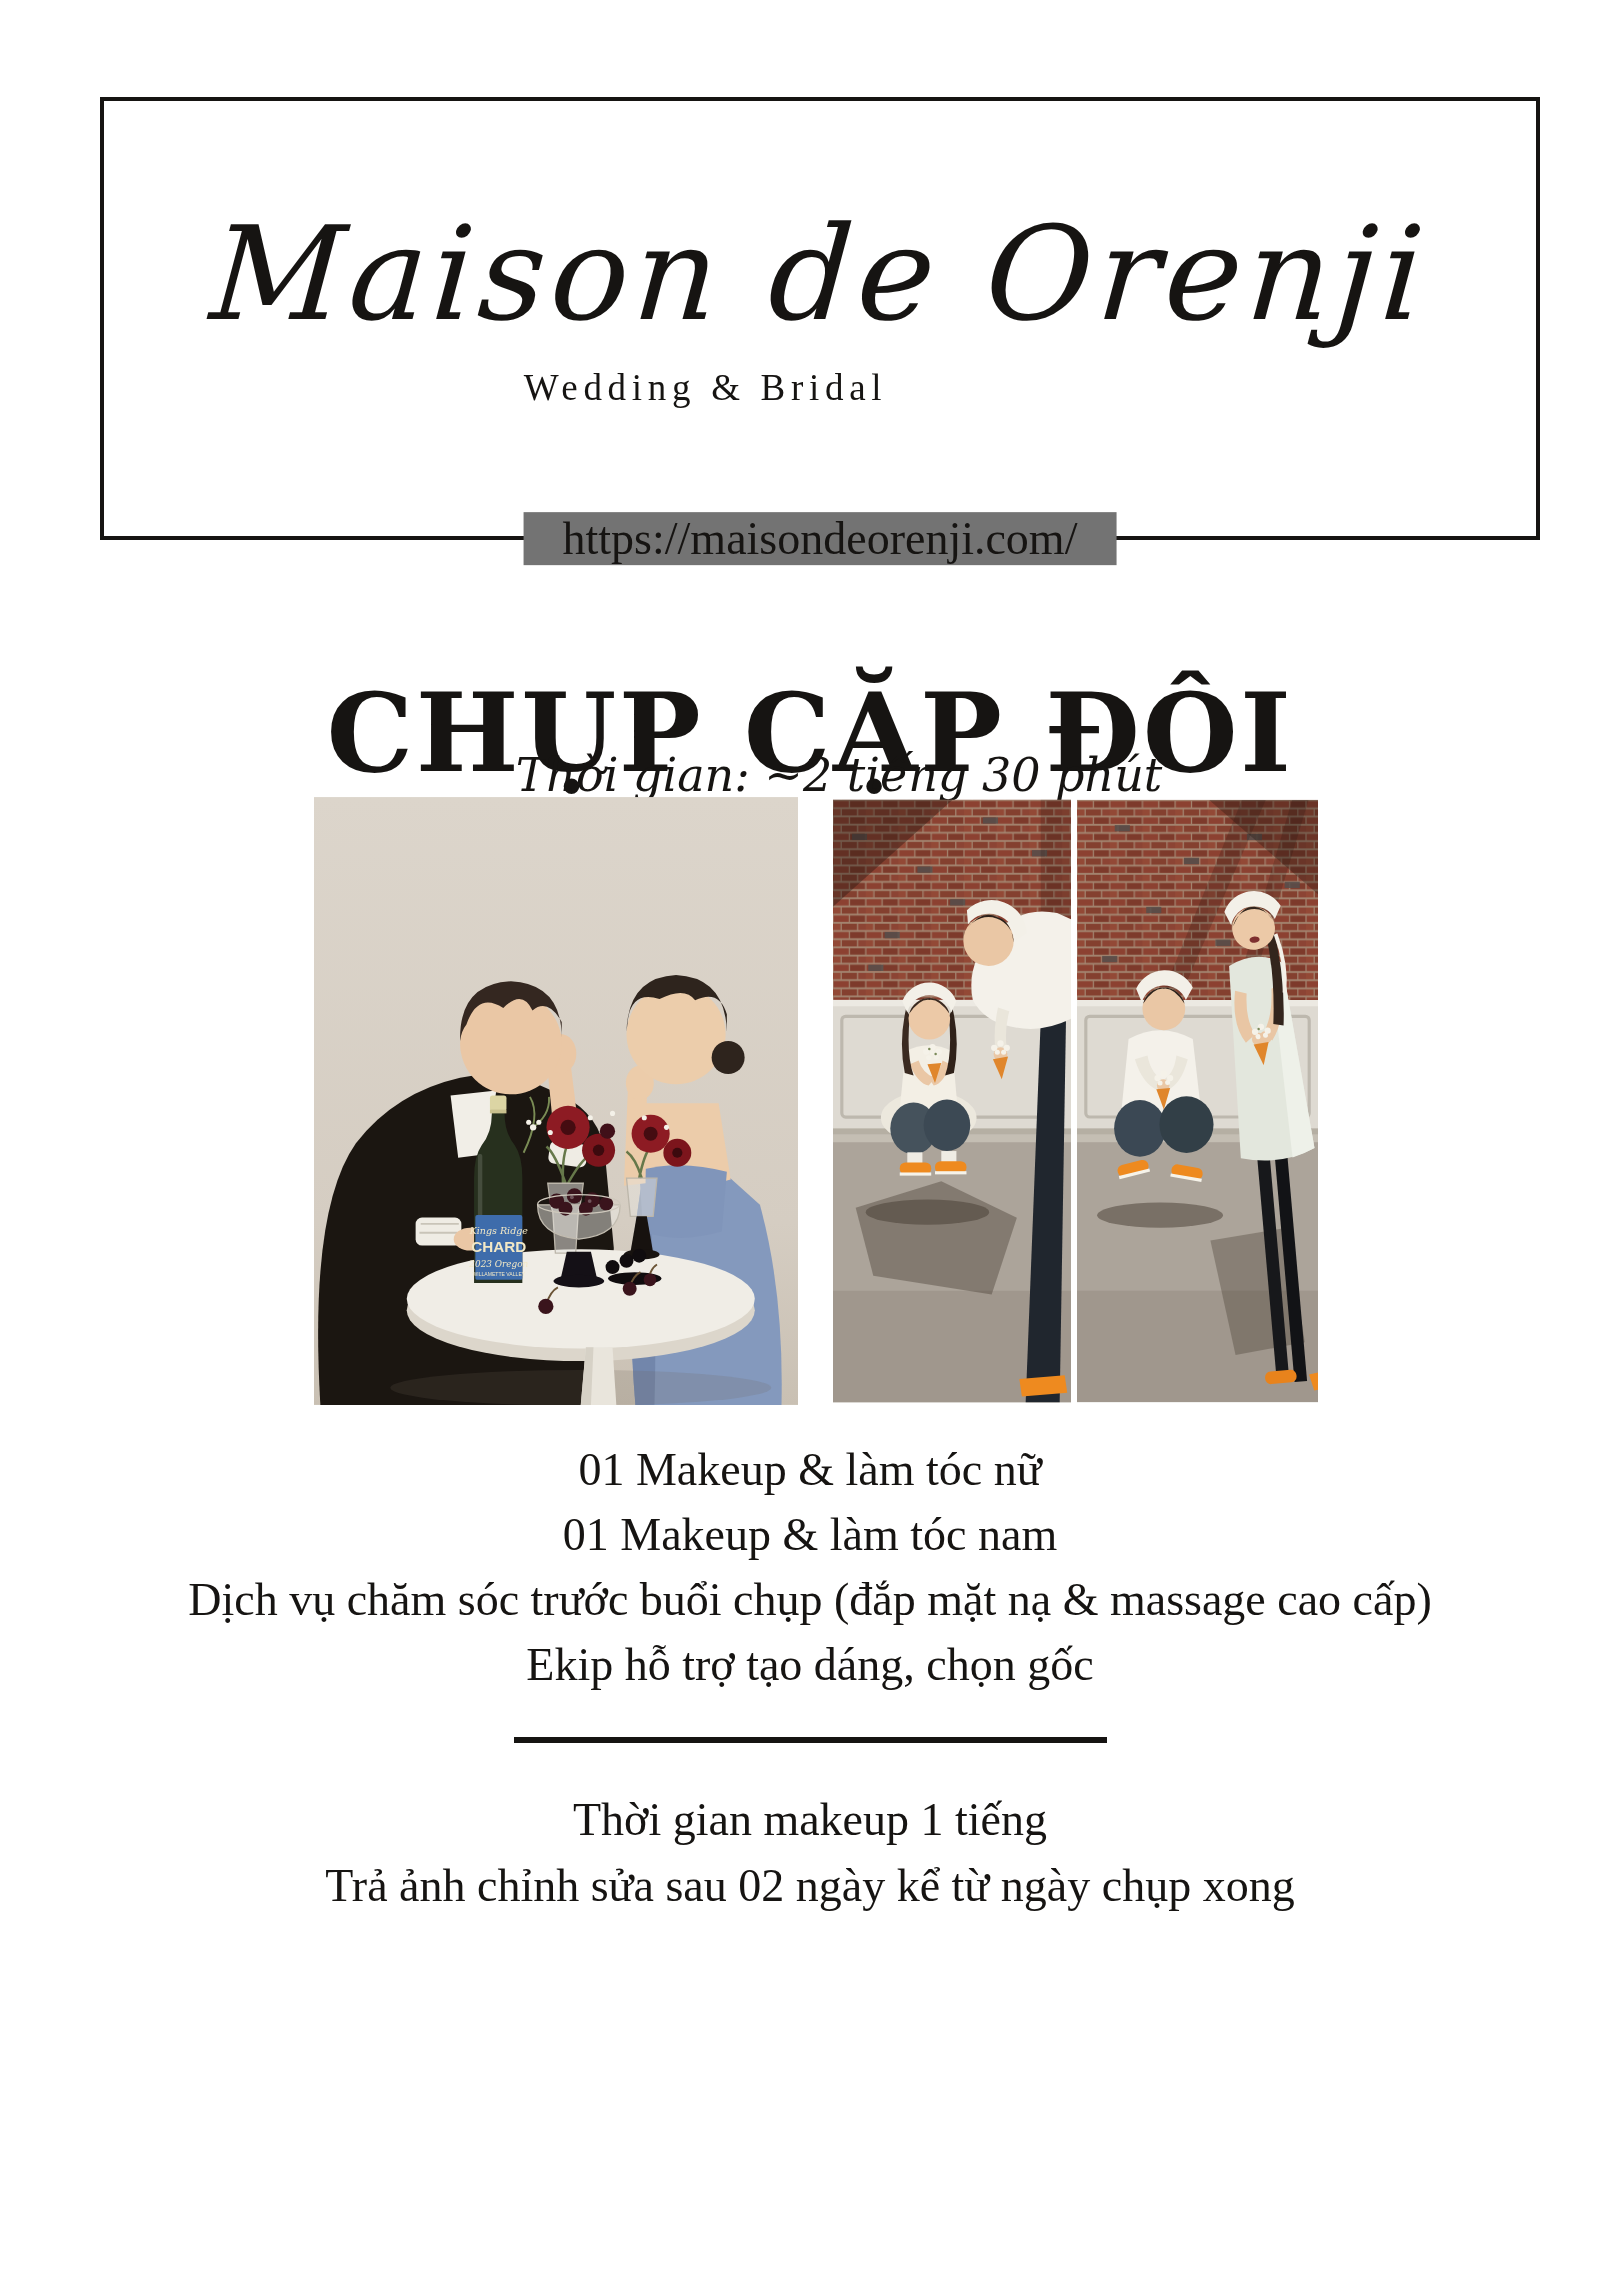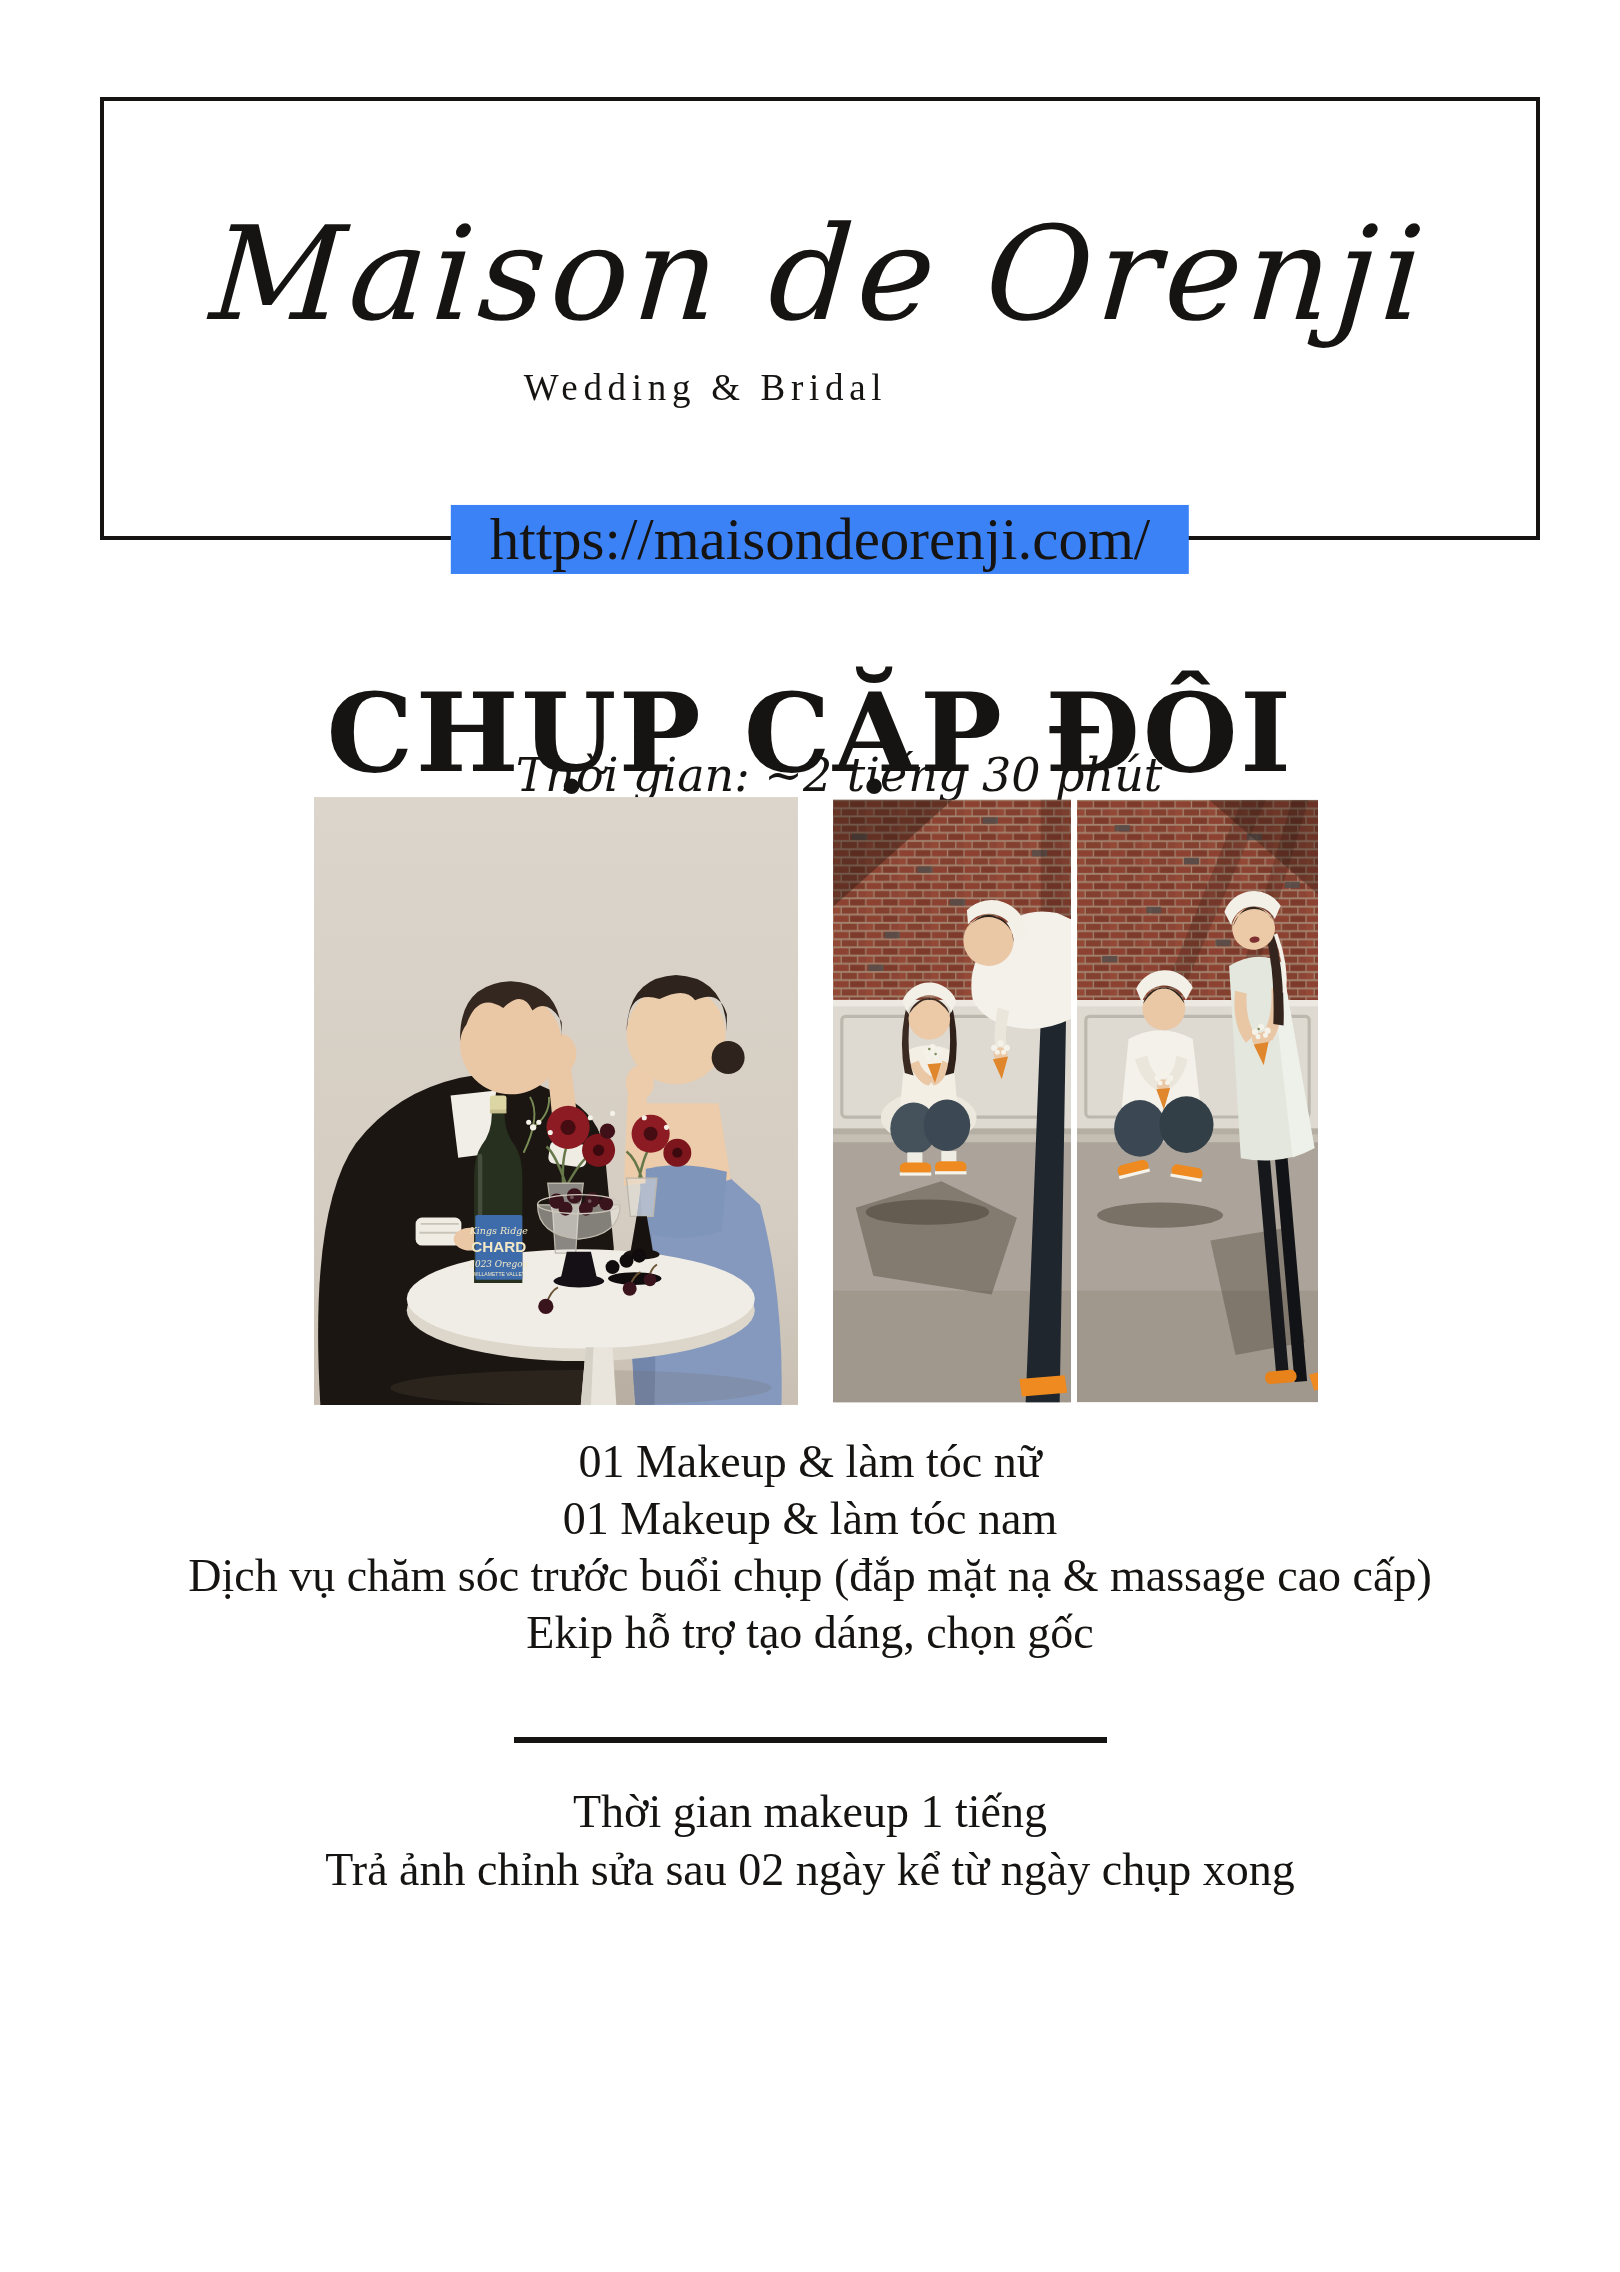--- a/index.html
+++ b/index.html
@@ -9,39 +9,39 @@
   
   .brand-box{position:absolute;left:100px;top:97px;width:1440px;height:443px;
              border:4.4px solid #161412;box-sizing:border-box;}
   .brand-script{position:absolute;top:95px;left:0;width:100%;text-align:center;
                 font-family:"DejaVu Serif",serif;font-style:italic;font-weight:normal;
                 font-size:130px;line-height:1.2;letter-spacing:5.1px;white-space:nowrap;
                 transform:skewX(-4deg);}
   .brand-tagline{position:absolute;top:265px;left:0;width:84%;text-align:center;
                  font-size:37px;letter-spacing:5.7px;}
   .brand-url{position:absolute;left:50%;bottom:0;transform:translate(-50%,55%);
-             background:#3b82f6;padding:0 39px;font-size:59px;white-space:nowrap;
+             background:#737373;padding:0 39px;font-size:46px;white-space:nowrap;
              color:#161412;text-decoration:none;}
 
   
   .title{position:absolute;top:598px;left:0;width:100%;text-align:center;
          font-family:"DejaVu Serif",serif;font-size:109px;line-height:1.15;
          letter-spacing:2.5px;white-space:nowrap;}
   .subtitle{position:absolute;top:748px;left:0;width:100%;text-align:center;
             font-family:"DejaVu Serif",serif;font-style:italic;font-size:46px;padding-left:29px;}
 
   
   .photo-row{position:absolute;left:314px;top:797px;display:flex;gap:35px;}
   .photo-row svg{display:block;}
   .photo-pair{display:flex;gap:6.3px;}
 
   
   .inclusions{position:absolute;top:1433px;left:0;width:100%;text-align:center;
               font-size:46px;line-height:57px;}
-  .inclusions p,.delivery p{margin:0;}
+  .inclusions p,.delivery p{margin:8px;}
   .divider{position:absolute;top:1737px;left:514px;width:593px;height:5.7px;background:#161412;}
   .delivery{position:absolute;top:1783px;left:0;width:100%;text-align:center;
             font-size:46px;line-height:58px;}
 </style>
 </head>
 <body>
 
 <div class="page">
 
   <header class="brand-box">

